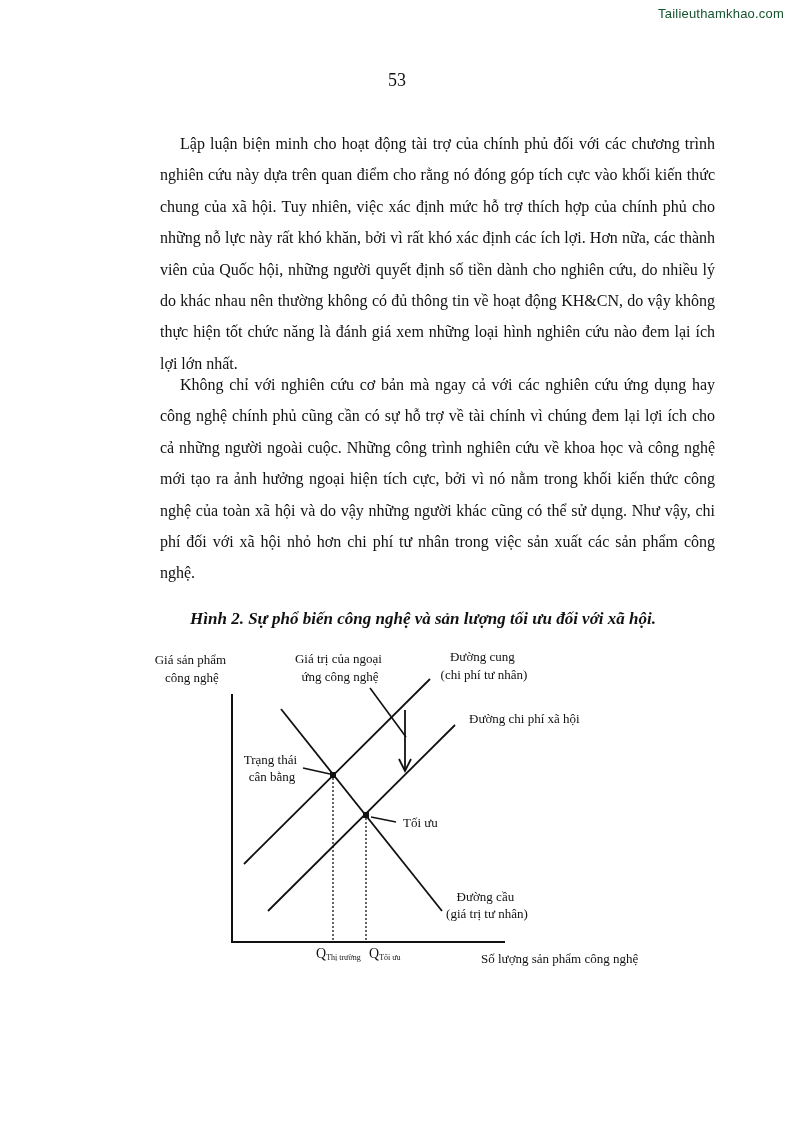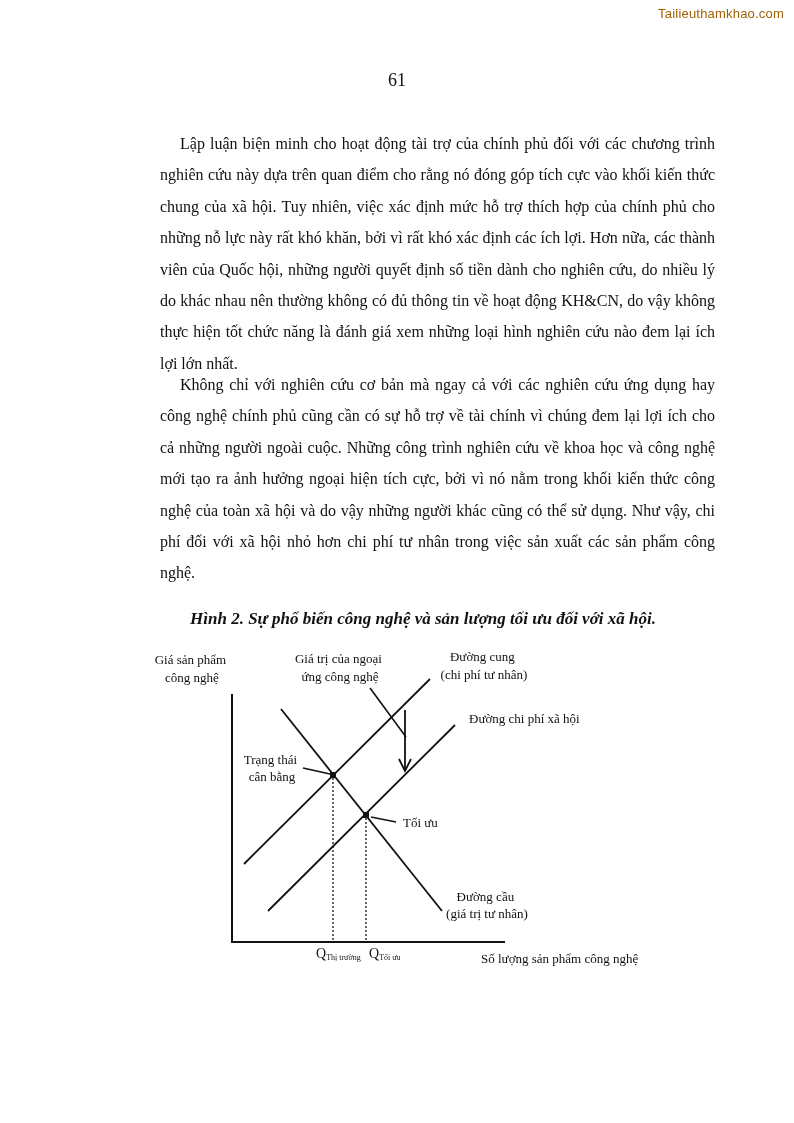--- a/index.html
+++ b/index.html
@@ -1,34 +1,34 @@
 <!DOCTYPE html>
 <html><head>
 <meta charset="utf-8">
 <style>
   html, body { margin:0; padding:0; background:#ffffff; }
   body { width:794px; height:1123px; position:relative; overflow:hidden;
          font-family:"Liberation Serif", "DejaVu Serif", serif; color:#111; }
   .watermark { position:absolute; right:10px; top:6px; font-family:"Liberation Sans", sans-serif;
-               font-size:13px; color:#a16207; letter-spacing:0.2px; }
+               font-size:13px; color:#14532d; letter-spacing:0.2px; }
   .page-number { position:absolute; left:0; width:794px; top:70px; text-align:center; font-size:18px; }
   .para { position:absolute; left:160px; width:555px; font-size:16px; line-height:31.4px;
           text-align:justify; text-indent:20px; margin:0; }
   #para1 { top:128px; }
   #para2 { top:369px; }
   .caption { position:absolute; left:0; width:846px; top:609px; text-align:center;
              font-size:17px; font-weight:bold; font-style:italic; }
   svg.diagram { position:absolute; left:0; top:0; }
   svg text { font-family:"Liberation Serif", "DejaVu Serif", serif; fill:#111; }
 </style>
 </head>
 <body>
 
 <div class="watermark">Tailieuthamkhao.com</div>
-<div class="page-number">61</div>
+<div class="page-number">53</div>
 
 <p class="para" id="para1">Lập luận biện minh cho hoạt động tài trợ của chính phủ đối với các chương trình nghiên cứu này dựa trên quan điểm cho rằng nó đóng góp tích cực vào khối kiến thức chung của xã hội. Tuy nhiên, việc xác định mức hỗ trợ thích hợp của chính phủ cho những nỗ lực này rất khó khăn, bởi vì rất khó xác định các ích lợi. Hơn nữa, các thành viên của Quốc hội, những người quyết định số tiền dành cho nghiên cứu, do nhiều lý do khác nhau nên thường không có đủ thông tin về hoạt động KH&amp;CN, do vậy không thực hiện tốt chức năng là đánh giá xem những loại hình nghiên cứu nào đem lại ích lợi lớn nhất.</p>
 <p class="para" id="para2">Không chỉ với nghiên cứu cơ bản mà ngay cả với các nghiên cứu ứng dụng hay công nghệ chính phủ cũng cần có sự hỗ trợ về tài chính vì chúng đem lại lợi ích cho cả những người ngoài cuộc. Những công trình nghiên cứu về khoa học và công nghệ mới tạo ra ảnh hưởng ngoại hiện tích cực, bởi vì nó nằm trong khối kiến thức công nghệ của toàn xã hội và do vậy những người khác cũng có thể sử dụng. Như vậy, chi phí đối với xã hội nhỏ hơn chi phí tư nhân trong việc sản xuất các sản phẩm công nghệ.</p>
 
 <div class="caption">Hình 2. Sự phổ biến công nghệ và sản lượng tối ưu đối với xã hội.</div>
 
 <svg class="diagram" width="794" height="1123" viewBox="0 0 794 1123">
 
   <line x1="232" y1="694" x2="232" y2="942" stroke="#111" stroke-width="2"></line>
   <line x1="231" y1="942" x2="505" y2="942" stroke="#111" stroke-width="2"></line>

